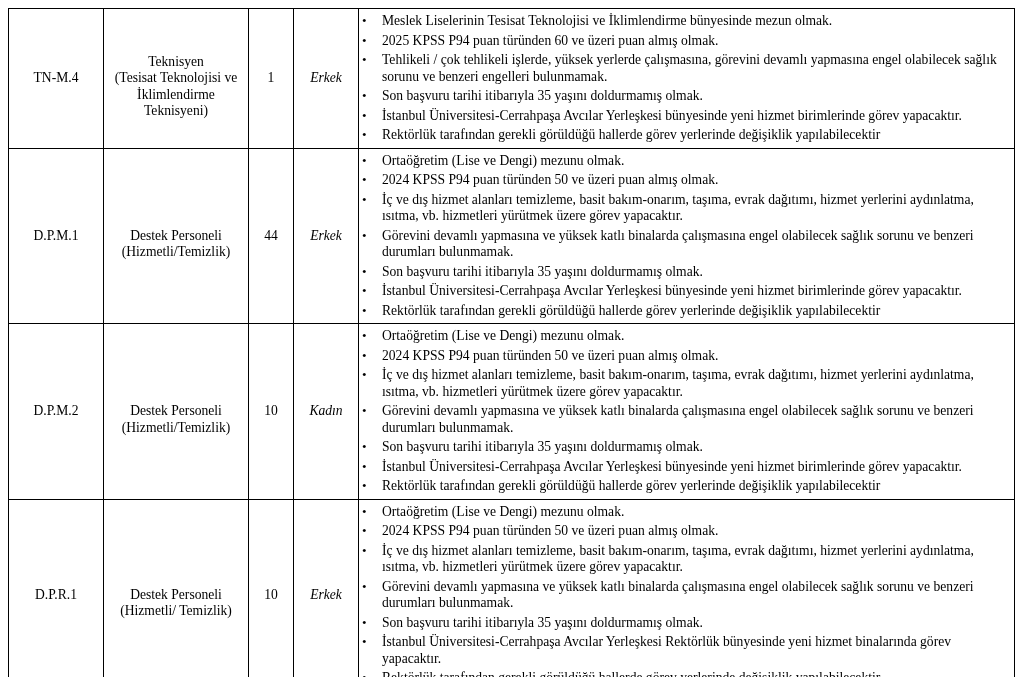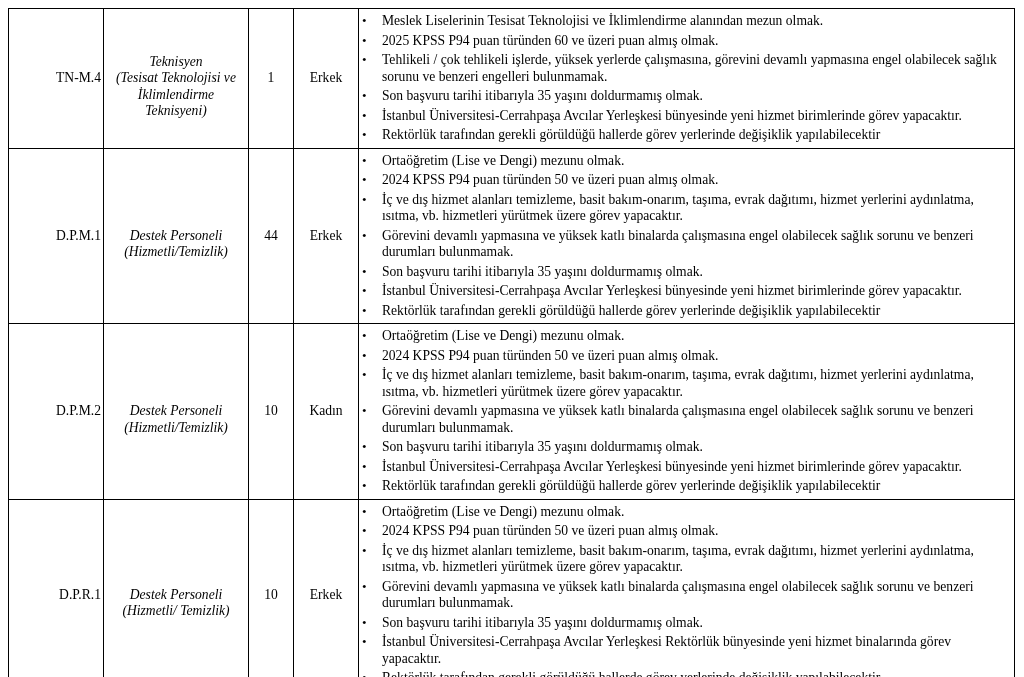--- a/index.html
+++ b/index.html
@@ -35,24 +35,24 @@
     font-size: 13.6px;
     line-height: 16.5px;
     padding: 4px 2px;
     overflow: hidden;
   }
   tr.job-row:nth-child(1) { height: 139px; }
   tr.job-row:nth-child(2) { height: 170px; }
   tr.job-row:nth-child(3) { height: 170px; }
   tr.job-row:nth-child(4) { height: 181px; }
 
-  td.col-code   { text-align: right; }
-  td.col-title  { text-align: center; white-space: pre-line; padding: 4px 3px; font-style: italic; }
+  td.col-code   { text-align: center; }
+  td.col-title  { text-align: center; white-space: pre-line; padding: 4px 3px; }
   td.col-count  { text-align: center; }
-  td.col-gender { text-align: center; }
+  td.col-gender { text-align: center; font-style: italic; }
   td.col-reqs   { padding: 5px 12px 5px 9px; }
 
   .req-list { display: block; }
   .req-item {
     display: flex;
     align-items: flex-start;
     margin-bottom: 3px;
   }
   .req-item:last-child { margin-bottom: 0; }
   .bullet {
@@ -91,21 +91,21 @@
     <td class="col-count">
       <span>1</span>
     </td>
     <td class="col-gender">
       <span>Erkek</span>
     </td>
     <td class="col-reqs">
       <div class="req-list">
               <div class="req-item">
                 <span class="bullet">•</span>
-                <span class="req-text">Meslek Liselerinin Tesisat Teknolojisi ve İklimlendirme alanından mezun olmak.</span>
+                <span class="req-text">Meslek Liselerinin Tesisat Teknolojisi ve İklimlendirme bünyesinde mezun olmak.</span>
               </div>
               <div class="req-item">
                 <span class="bullet">•</span>
                 <span class="req-text">2025 KPSS P94 puan türünden 60 ve üzeri puan almış olmak.</span>
               </div>
               <div class="req-item">
                 <span class="bullet">•</span>
                 <span class="req-text">Tehlikeli / çok tehlikeli işlerde, yüksek yerlerde çalışmasına, görevini devamlı yapmasına engel olabilecek sağlık sorunu ve benzeri engelleri bulunmamak.</span>
               </div>
               <div class="req-item">

